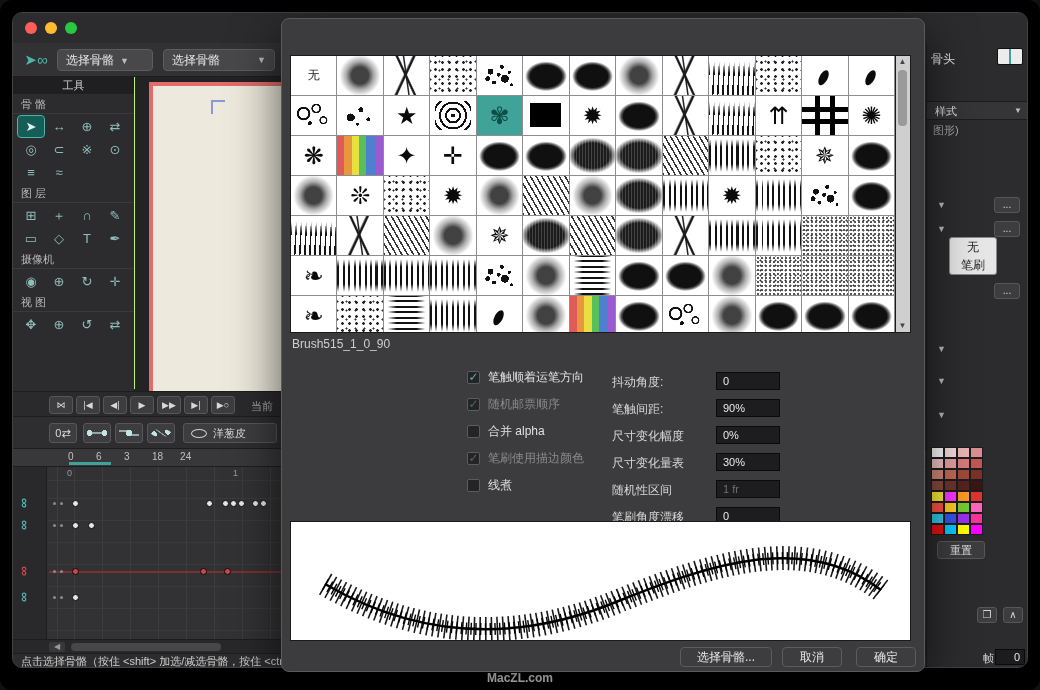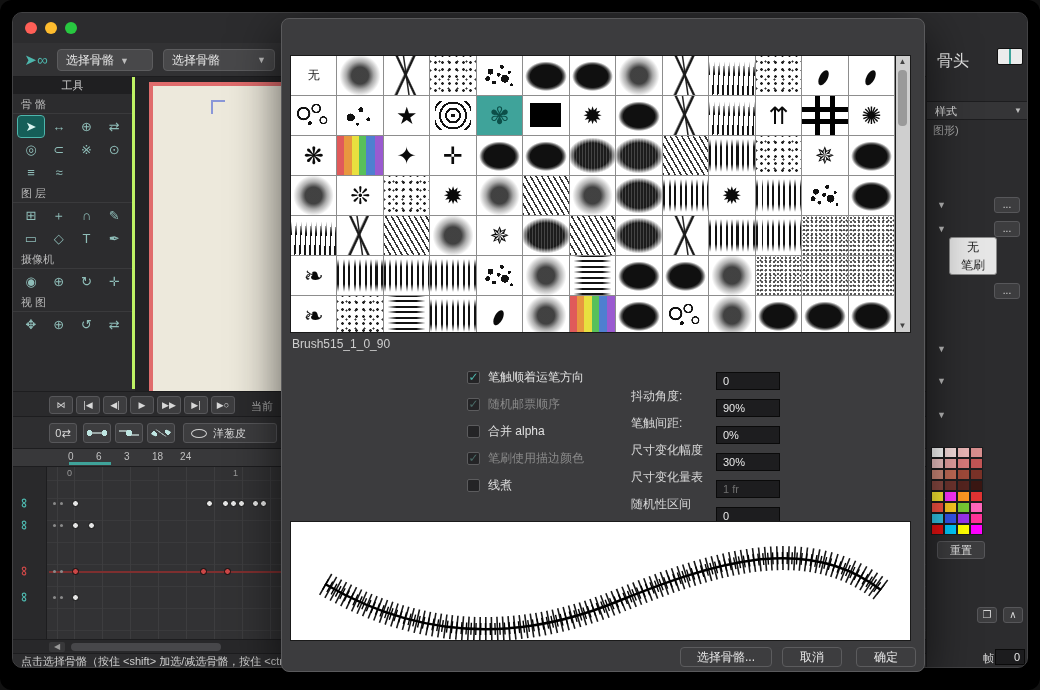--- a/index.html
+++ b/index.html
@@ -16,21 +16,21 @@
   .toolbar { position:absolute; left:0; top:30px; right:0; height:34px; background:#323234; border-bottom:1px solid #1d1d1f; }
   .tb-icon { position:absolute; left:10px; top:5px; width:26px; height:24px; color:#4db6ac; font-size:15px; text-align:center; line-height:24px; }
   .tb-btn { position:absolute; top:6px; height:22px; background:#48484a; border:1px solid #5c5c5e; border-radius:4px;
             color:#e8e8e8; font-size:12px; line-height:20px; padding:0 8px; white-space:nowrap; }
   .tb-btn .arr { color:#bcbcbc; font-size:9px; margin-left:6px; }
   #btnBoneOptions { left:44px; width:96px; }
   #ddSelectBone { left:150px; width:112px; display:flex; justify-content:space-between; align-items:center; }
   #partialBone { position:absolute; left:268px; top:10px; color:#dcdcdc; font-size:12px; }
 
   
-  .tools { position:absolute; left:0; top:64px; width:122px; bottom:278px; background:#2c2c2e; border-right:3px solid #bef264; }
+  .tools { position:absolute; left:0; top:64px; width:122px; bottom:278px; background:#2c2c2e; border-right:1px solid #bef264; }
   .tools-header { height:17px; background:#1f1f21; color:#d2d2d2; font-size:11px; text-align:center; line-height:17px; }
   .slabel { color:#b8b8b8; font-size:11px; padding:3px 8px 1px; border-bottom:1px solid #3a3a3c; }
   .trow { display:flex; padding:2px 4px 0; }
   .tool { width:26px; height:21px; margin:0 1px; border-radius:3px; color:#8fbdb8; font-size:13px; line-height:21px; text-align:center; }
   .tool.active { background:#155e58; outline:1px solid #4db6ac; color:#d9f3f0; }
 
   
   .canvas-area { position:absolute; left:122px; top:64px; width:500px; height:314px; background:#232325; overflow:hidden; }
   .canvas { position:absolute; left:14px; top:5px; width:480px; height:330px; background:#ede9dc; border:4px solid #e06c6c; }
   .bracket { position:absolute; width:14px; height:14px; }
@@ -66,21 +66,21 @@
   .kmini { position:absolute; width:3px; height:3px; border-radius:50%; background:#8a8a8a; }
   .kline { position:absolute; left:36px; right:6px; height:2px; background:#7e2f2f; }
   .hscroll { position:absolute; left:0; top:626px; width:913px; height:14px; background:#28282a; border-top:1px solid #1d1d1f; }
   .hs-arrow { position:absolute; left:36px; top:2px; width:16px; height:10px; color:#9a9a9a; font-size:8px; text-align:center; line-height:10px; background:#38383a; border-radius:2px; }
   .hs-thumb { position:absolute; left:58px; top:3px; width:150px; height:8px; background:#47474a; border-radius:4px; }
   .statusbar { position:absolute; left:0; top:640px; width:913px; height:16px; background:#2c2c2e; border-top:1px solid #1d1d1f;
      color:#cecece; font-size:11px; line-height:15px; padding-left:8px; white-space:nowrap; overflow:hidden; }
 
   
   .rpanel { position:absolute; left:913px; top:30px; width:103px; bottom:0; background:#2c2c2e; border-left:1px solid #1d1d1f; }
-  .rp-tab { position:absolute; left:10px; top:8px; color:#e4e4e4; font-size:16px; }
+  .rp-tab { position:absolute; left:4px; top:8px; color:#e4e4e4; font-size:12px; }
   .book { position:absolute; right:6px; top:5px; width:26px; height:17px; border-radius:2px; border:1px solid #111;
      background: linear-gradient(90deg,#ececec 0 46%, #3fa39a 46% 54%, #ececec 54%); }
   .rp-stylebar { position:absolute; left:0; top:58px; width:103px; height:19px; background:#353537; border-top:1px solid #1d1d1f; border-bottom:1px solid #1d1d1f;
      color:#e0e0e0; font-size:11px; line-height:18px; padding:0 8px; display:flex; justify-content:space-between; align-items:center; }
   .rp-stylebar .arr { font-size:8px; color:#bcbcbc; }
   .rp-shape { position:absolute; left:6px; top:80px; color:#a8a8a8; font-size:11px; }
   .rp-row { position:absolute; left:0; width:103px; height:18px; }
   .rp-arr { position:absolute; left:10px; top:3px; color:#bcbcbc; font-size:9px; }
   .dots-btn { position:absolute; right:10px; top:0; width:26px; height:16px; background:#3d3d3f; border:1px solid #57575a; border-radius:3px; color:#d8d8d8; font-size:10px; line-height:13px; text-align:center; }
   .nobrush { position:absolute; left:22px; top:194px; width:48px; height:38px; background:#e6e6e6; border:1px solid #8a8a8a; border-radius:3px;
@@ -150,21 +150,21 @@
   .sc-arr { position:absolute; left:0; width:13px; height:12px; color:#444; font-size:8px; text-align:center; line-height:12px; }
   .sc-up { top:0; } .sc-dn { bottom:0; }
   .sc-thumb { position:absolute; left:2px; top:14px; width:9px; height:56px; background:#9a9a9a; border-radius:4px; }
   #brushName { position:absolute; left:10px; top:318px; color:#cfcfcf; font-size:12px; }
   .cbrow { position:absolute; left:185px; height:16px; display:flex; align-items:center; }
   .cbox { width:13px; height:13px; background:#242426; border:1px solid #5c5c5e; border-radius:2px; margin-right:8px;
      color:#4db6ac; font-size:12px; line-height:11px; text-align:center; font-weight:bold; }
   .cbox.dis { color:#4a6b67; }
   .cblabel { color:#e0e0e0; font-size:12px; } .cblabel.dis { color:#8a8a8a; }
   .frow { position:absolute; left:330px; height:18px; }
-  .flabel { position:absolute; left:0; top:16px; color:#d8d8d8; font-size:12px; white-space:nowrap;margin-left:19px; }
+  .flabel { position:absolute; left:0; top:2px; color:#d8d8d8; font-size:12px; white-space:nowrap; }
   .vbox { position:absolute; left:104px; top:0; width:64px; height:18px; background:#1d1d1f; border:1px solid #0a0a0a;
      color:#e8e8e8; font-size:11px; line-height:16px; padding-left:6px; }
   .vbox.dis { color:#6f6f6f; }
   #previewBox { position:absolute; left:8px; top:502px; width:621px; height:120px; background:#fff; border:1px solid #1a1a1a; }
   .dlg-btn { position:absolute; top:628px; height:20px; background:#3d3d3f; border:1px solid #5c5c5e; border-radius:4px;
      color:#e8e8e8; font-size:12px; text-align:center; line-height:18px; }
   #btnSave { left:398px; width:92px; } #btnCancel { left:500px; width:60px; } #btnOK { left:574px; width:60px; }
 
   .brandbar { position:absolute; left:0; top:668px; width:1040px; height:22px; background:#000; z-index:5;
      color:#f2f2f2; font-size:12px; font-weight:bold; text-align:center; line-height:20px; }
@@ -597,13 +597,14 @@
         <path d="M 34 62 C 130 118 230 120 330 78 C 420 42 515 10 590 68" fill="none" stroke="#000" stroke-width="12" stroke-dasharray="1.4 3.4"></path>
         <path d="M 34 62 C 130 118 230 120 330 78 C 420 42 515 10 590 68" fill="none" stroke="#000" stroke-width="2.5"></path>
       </svg>
     </div>
 
     <div class="dlg-btn" id="btnSave">选择骨骼...</div>
     <div class="dlg-btn" id="btnCancel">取消</div>
     <div class="dlg-btn" id="btnOK">确定</div>
   </div>
 
+  <div class="brandbar">MacZL.com</div>
 </div>
 
 </body></html>

